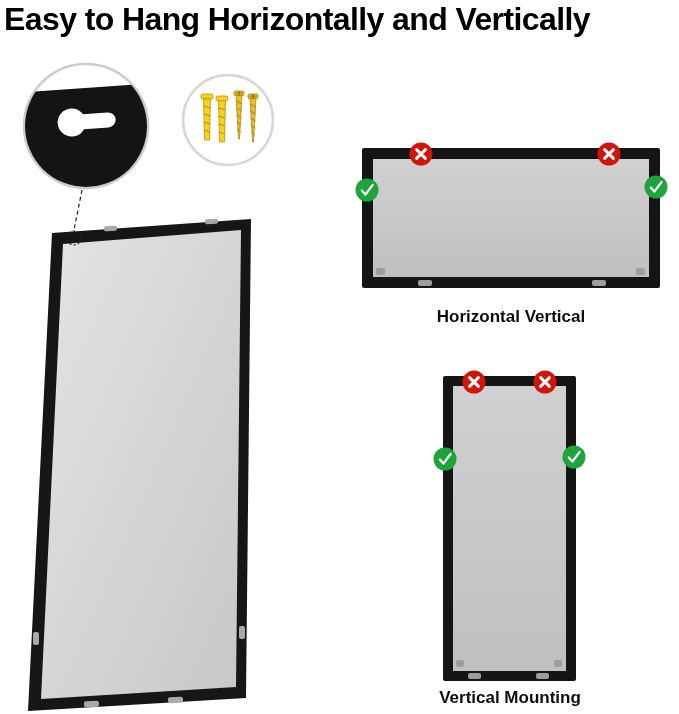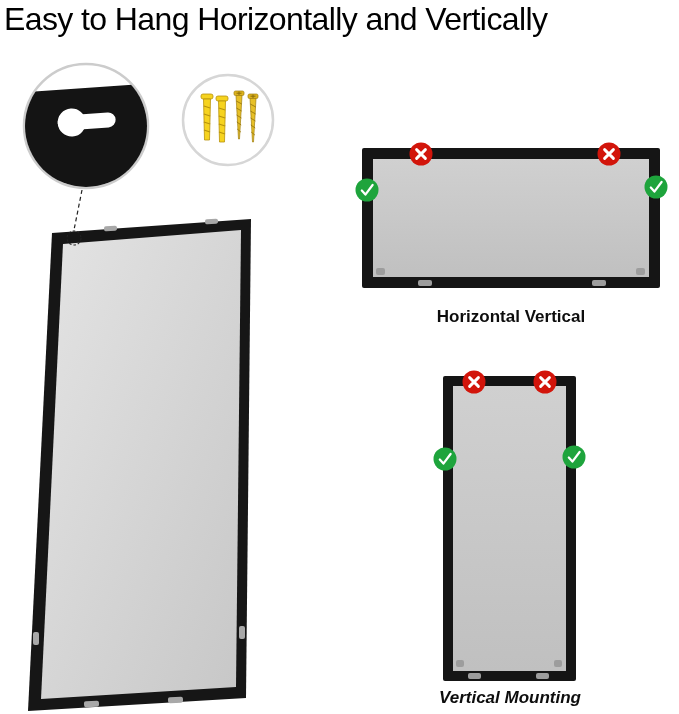--- a/index.html
+++ b/index.html
@@ -2,29 +2,29 @@
 <html><head>
 <meta charset="utf-8">
 <style>
   html,body{margin:0;padding:0;background:#ffffff;}
   .canvas{
     position:relative;width:679px;height:714px;background:#ffffff;overflow:hidden;
     font-family:"Liberation Sans",sans-serif;color:#000;
   }
   .title{
     position:absolute;top:0;left:4px;margin:0;
-    font-size:32px;line-height:38px;font-weight:400;letter-spacing:-0.6px;
+    font-size:32px;line-height:38px;font-weight:700;letter-spacing:-0.6px;
     white-space:nowrap;color:#000;
   }
   .label{
     position:absolute;font-size:17px;font-weight:700;color:#0d0d0d;
     transform:translateX(-50%);white-space:nowrap;text-align:center;
   }
   .label.h{left:511px;top:307px;}
-  .label.v{left:510px;top:688px;font-style:italic;}
+  .label.v{left:510px;top:688px;}
   svg.gfx{position:absolute;left:0;top:0;}
 </style>
 </head>
 <body>
 
 <div class="canvas">
 
   <h1 class="title">Easy to Hang Horizontally and Vertically</h1>
 
   <svg class="gfx" width="679" height="714" viewBox="0 0 679 714">

